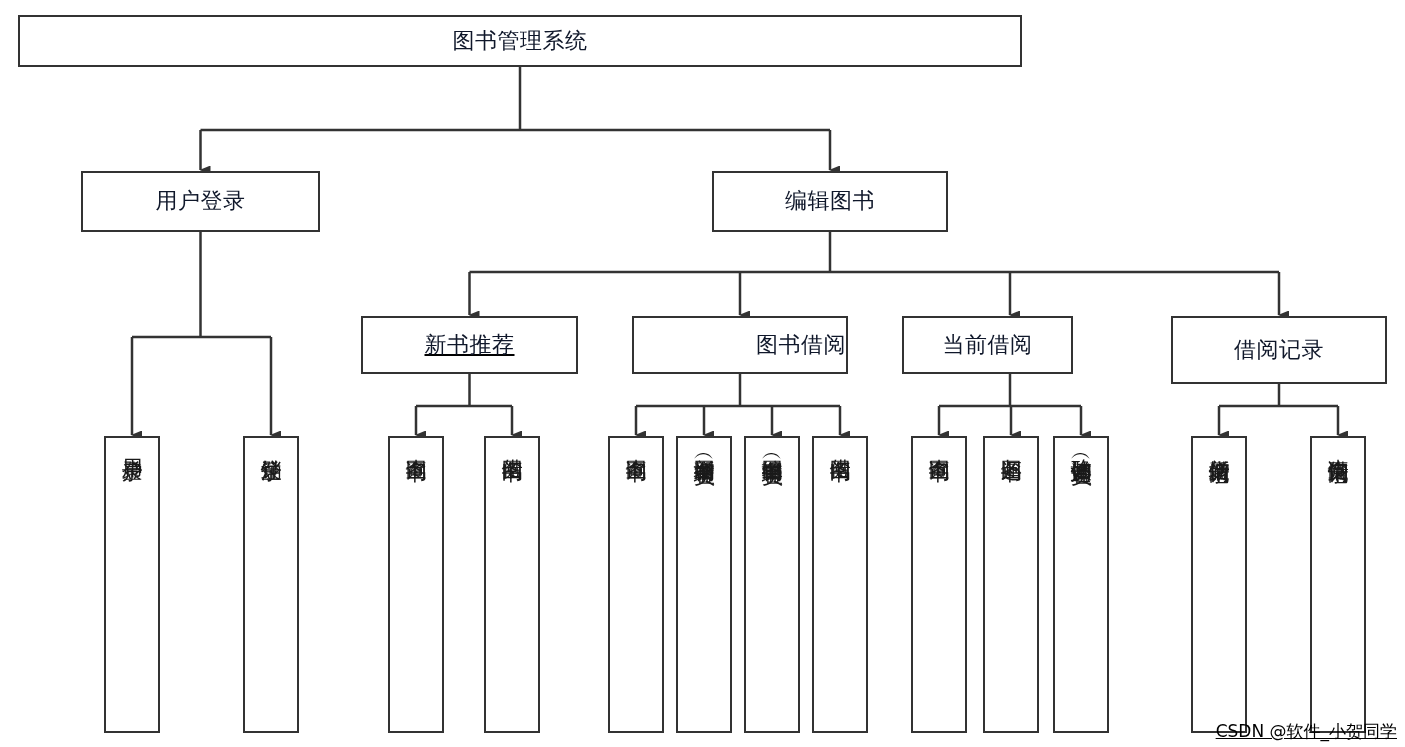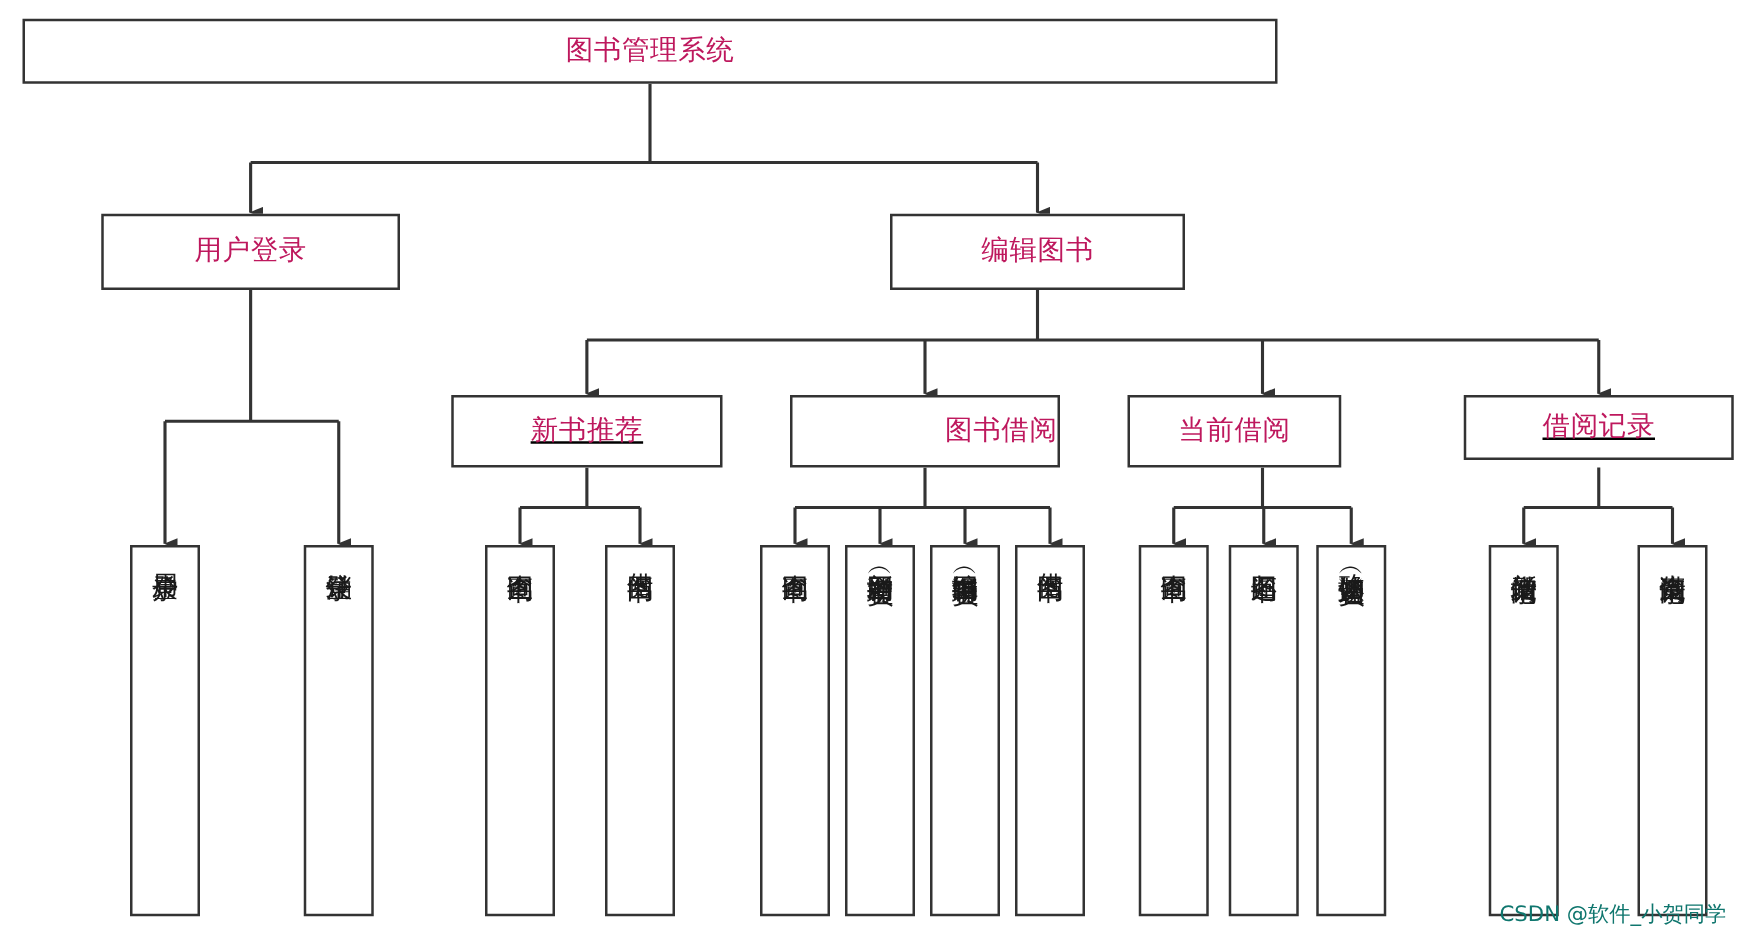--- a/index.html
+++ b/index.html
@@ -33,46 +33,47 @@
     background: #ffffff;
     border: 2.5px solid #333333;
     display: flex;
     align-items: center;
     justify-content: center;
     overflow: hidden;
   }
   .node-label-h {
     font-size: 22px;
     line-height: 1.2;
-    color: #be185d;
+    color: #0f172a;
     white-space: nowrap;
     letter-spacing: 0.5px;
   }
   .node-box.leaf {
     align-items: flex-start;
     justify-content: center;
     padding-top: 4px;
   }
   .node-label-v {
     writing-mode: vertical-rl;
     text-orientation: upright;
     font-size: 21px;
     line-height: 1.35;
     color: #1a1a1a;
     letter-spacing: 1px;
     white-space: nowrap;
   }
   .watermark {
     position: absolute;
-    right: 24px;
+    right: 8px;
     bottom: 4px;
     font-size: 17px;
-    color: #0f766e;
+    color: #000000;
     white-space: nowrap;
     pointer-events: none;
+    text-decoration: underline;
   }
 </style>
 </head>
 <body>
 
 <div id="diagram-root">
   <svg class="diagram-canvas" viewBox="0 0 1405 747" xmlns="http://www.w3.org/2000/svg">
     <defs>
       <marker id="arrowhead" markerWidth="9" markerHeight="11" refX="4.5" refY="10" orient="auto" markerUnits="userSpaceOnUse">
         <path d="M0,0 L9,0 L4.5,11 Z" fill="#333333"></path>
@@ -126,21 +127,21 @@
       </div>
       <div class="node-box" style="left: 361px; top: 316px; width: 217px; height: 58px; text-decoration: underline;">
         <span class="node-label-h">新书推荐</span>
       </div>
       <div class="node-box" style="left: 632px; top: 316px; width: 216px; height: 58px; justify-content: flex-end;">
         <span class="node-label-h">图书借阅</span>
       </div>
       <div class="node-box" style="left: 902px; top: 316px; width: 171px; height: 58px;">
         <span class="node-label-h">当前借阅</span>
       </div>
-      <div class="node-box" style="left: 1171px; top: 316px; width: 216px; height: 52px; text-decoration: underline;">
+      <div class="node-box" style="left: 1171px; top: 316px; width: 216px; height: 68px;">
         <span class="node-label-h">借阅记录</span>
       </div>
       <div class="node-box leaf" style="left: 104px; top: 436px; width: 56px; height: 297px;">
         <span class="node-label-v">用户登录</span>
       </div>
       <div class="node-box leaf" style="left: 243px; top: 436px; width: 56px; height: 297px;">
         <span class="node-label-v">注销登录</span>
       </div>
       <div class="node-box leaf" style="left: 388px; top: 436px; width: 56px; height: 297px;">
         <span class="node-label-v">查询图书</span>

